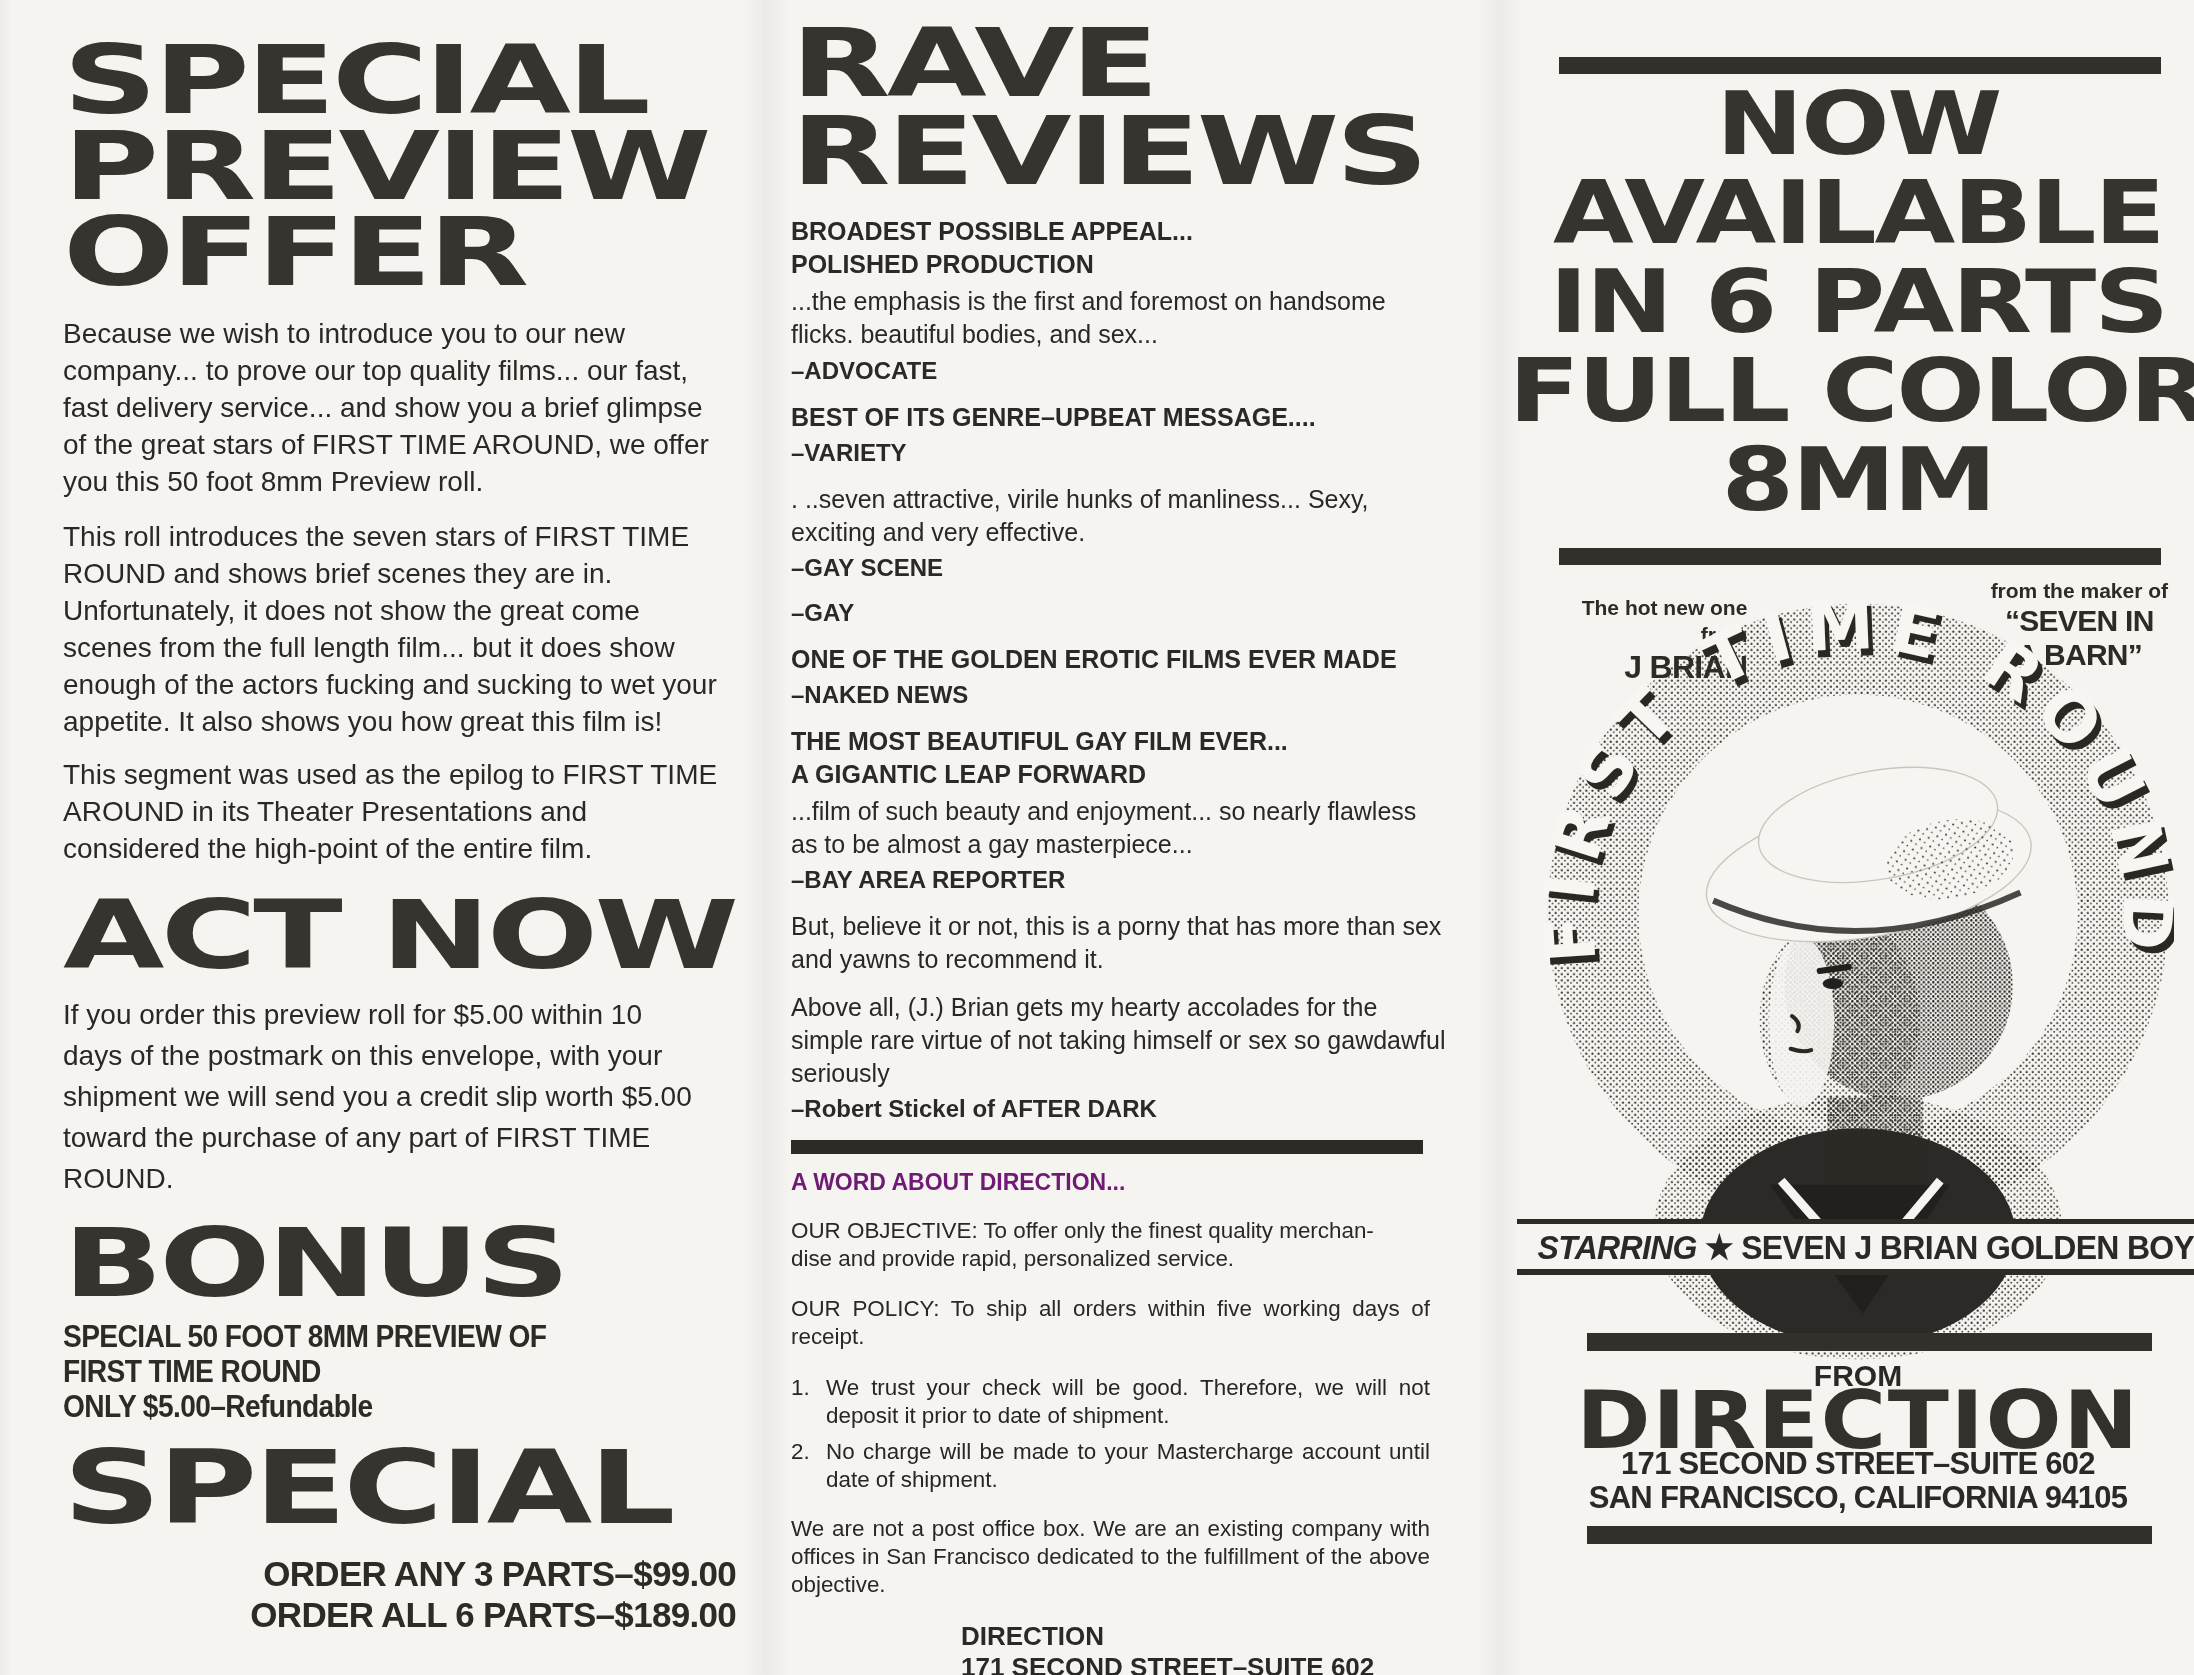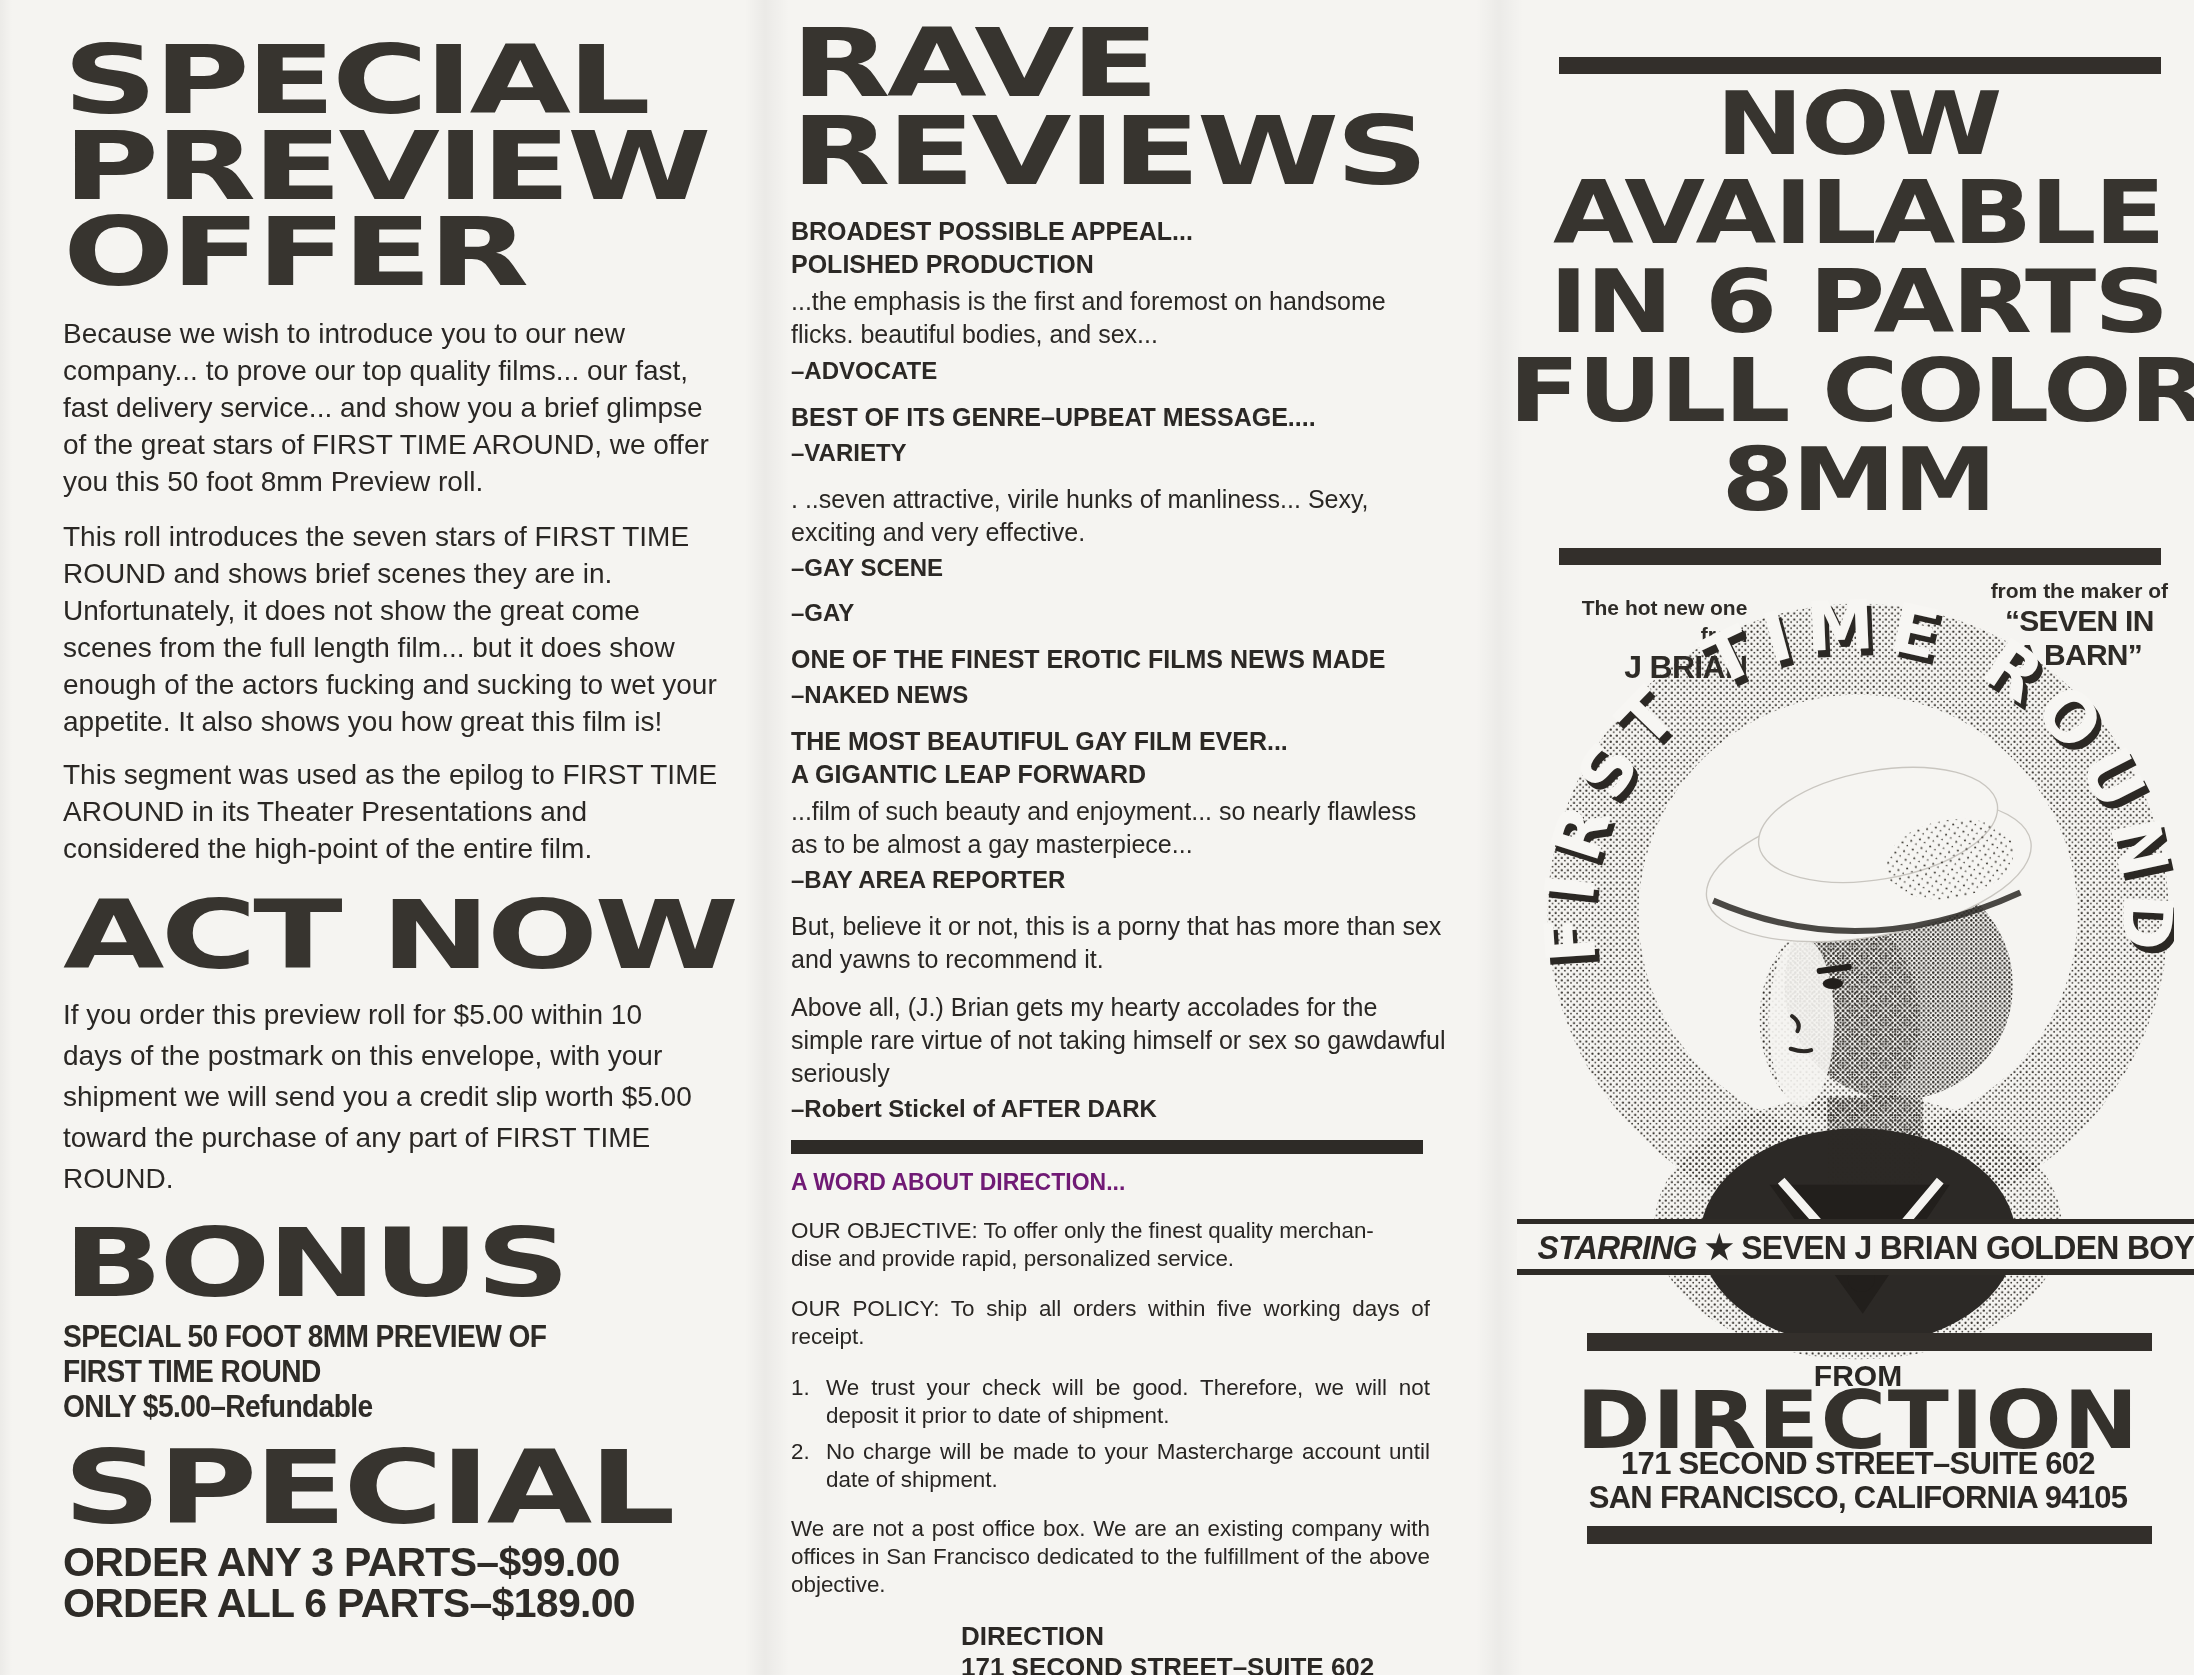--- a/index.html
+++ b/index.html
@@ -27,21 +27,21 @@
   .h-left{font-size:95px;line-height:86px;margin:0;}
   .h-mid{font-size:95px;line-height:88px;margin:0;}
 
   .bodytxt{font-size:28px;line-height:37px;margin:0;color:#2a2724;}
   .col1 .bodytxt{width:656px;}
   .mt30{margin-top:20.4px;} .mt26{margin-top:17.7px;} .mt24{margin-top:16.3px;}
 
   .boldcond{font-family:"Liberation Sans",sans-serif;font-weight:bold;color:#2e2b27;letter-spacing:-0.7px;}
   .bonus-lines{margin-top:13.6px;font-size:32px;line-height:35px;}
   .bonus-lines .ln{display:block;transform:scaleX(0.88);transform-origin:left top;white-space:nowrap;}
-  .order-lines{margin-top:11px;font-size:41px;line-height:41px;}
+  .order-lines{margin-top:22px;font-size:35px;line-height:41px;text-align:right;}
   .order-lines .ln{display:block;white-space:nowrap;}
 
   
   .review{margin-top:15px;}
   .rv-head{font-weight:bold;font-size:25px;line-height:33px;color:#2b2825;margin:0;}
   .rv-body{font-size:25px;line-height:33px;margin:4.1px 0 0 0;color:#2a2724;}
   .rv-src{font-weight:bold;font-size:24px;line-height:30px;margin:4.1px 0 0 0;color:#2b2825;}
   .divider{height:13.6px;background:#2e2b27;margin-top:16.3px;width:632px;}
   .about-head{font-weight:bold;font-size:23px;line-height:27px;margin-top:15px;color:#701a75;}
   .about-p{font-size:22.4px;line-height:28px;margin-top:21px;text-align:justify;color:#2a2724;width:639px;}
@@ -131,21 +131,21 @@
   <div class="review">
     <p class="rv-body" style="margin-top:0;">. ..seven attractive, virile hunks of manliness... Sexy, exciting and very effective.</p>
     <p class="rv-src">–GAY SCENE</p>
   </div>
 
   <div class="review">
     <p class="rv-src">–GAY</p>
   </div>
 
   <div class="review">
-    <p class="rv-head">ONE OF THE FINEST EROTIC FILMS NEWS MADE</p>
+    <p class="rv-head">ONE OF THE GOLDEN EROTIC FILMS EVER MADE</p>
     <p class="rv-src">–NAKED NEWS</p>
   </div>
 
   <div class="review">
     <p class="rv-head">THE MOST BEAUTIFUL GAY FILM EVER...</p>
     <p class="rv-head">A GIGANTIC LEAP FORWARD</p>
     <p class="rv-body">...film of such beauty and enjoyment... so nearly flawless as to be almost a gay masterpiece...</p>
     <p class="rv-src">–BAY AREA REPORTER</p>
   </div>
 

